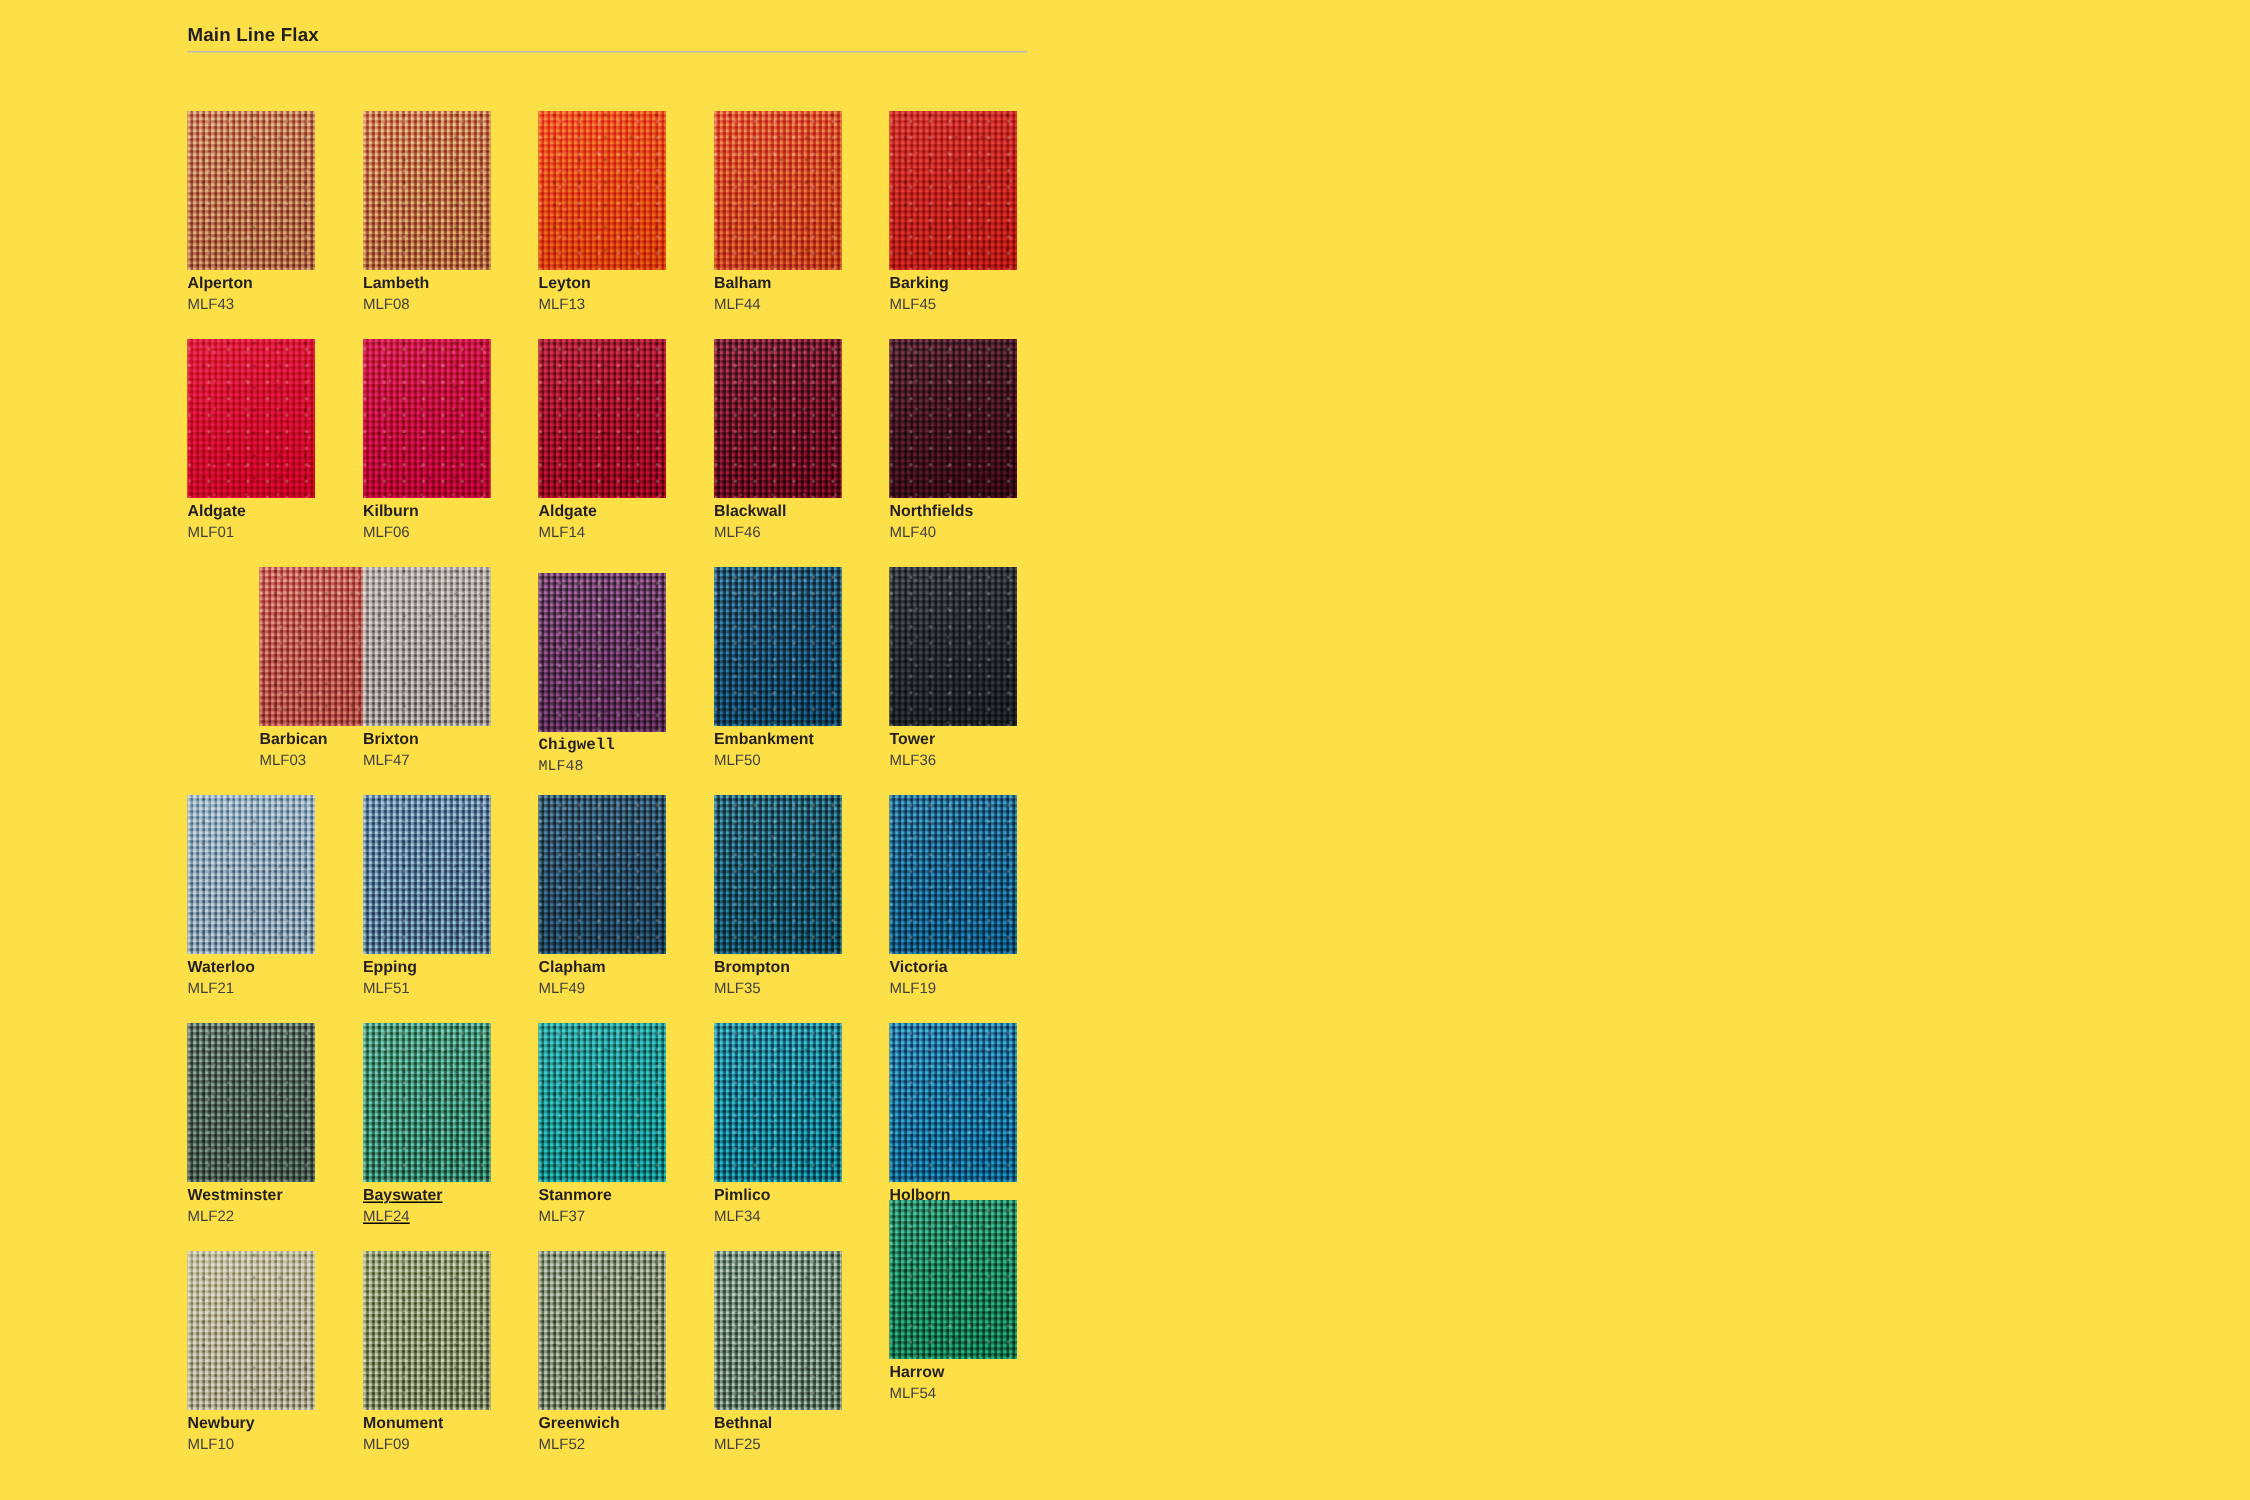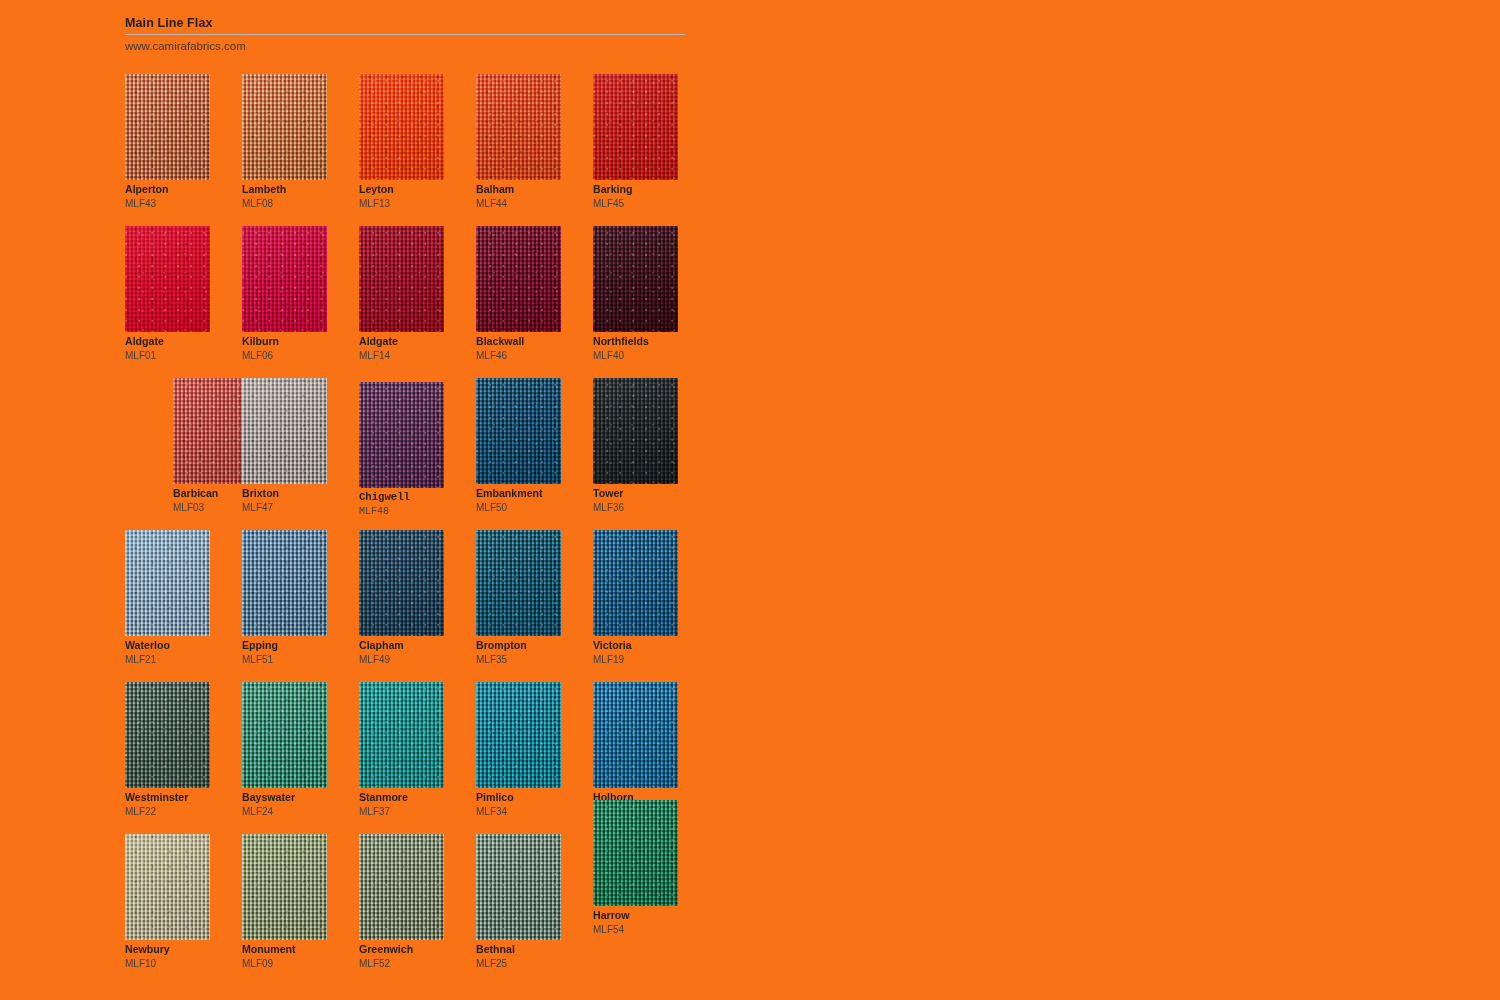--- a/index.html
+++ b/index.html
@@ -7,21 +7,21 @@
   html, body {
     margin: 0; padding: 0;
     width: 1500px; height: 1000px;
     background: #ffffff;
     font-family: "Liberation Sans", sans-serif;
     -webkit-font-smoothing: antialiased;
   }
   .page {
     position: relative;
     width: 1500px; height: 1000px;
-    background: #f97316;
+    background: #fde047;
     overflow: hidden;
   }
 
   
   .panel { position: absolute; top: 0; height: 1000px; }
   .panel-left  { left: 0;    width: 750px; }
   .panel-right { left: 750px; width: 750px; }
 
   
   .brand-head {
@@ -123,21 +123,20 @@
 </head>
 <body>
 
 <div class="page">
 
   <div class="panel panel-left">
 
     <div class="brand-head">
       <div class="brand-title">Main Line Flax</div>
       <div class="brand-rule"></div>
-      <div class="brand-url">www.camirafabrics.com</div>
     </div>
 
     <div class="grid grid-left" id="grid-left">
         <div class="cell" style="left: 0px; top: 0px;">
           <div class="swatch" style="background-color: rgb(185, 112, 78); background-image: linear-gradient(160deg, rgb(201, 128, 94) 0%, rgb(185, 112, 78) 45%, rgb(171, 98, 64) 100%);">
             <div class="weave"></div>
             <div class="weave2"></div>
             <div class="fleck"></div>
           </div>
           <div>
@@ -358,21 +357,21 @@
           <div class="swatch" style="background-color: rgb(78, 96, 88); background-image: linear-gradient(160deg, rgb(94, 112, 104) 0%, rgb(78, 96, 88) 45%, rgb(64, 82, 74) 100%);">
             <div class="weave"></div>
             <div class="weave2"></div>
             <div class="fleck"></div>
           </div>
           <div>
             <div class="cell-name">Westminster</div>
             <div class="cell-code">MLF22</div>
           </div>
         </div>
-        <div class="cell" style="left: 117px; top: 608px;">
+        <div class="cell" style="left: 117px; top: 608px; text-decoration: underline;">
           <div class="swatch" style="background-color: rgb(63, 141, 114); background-image: linear-gradient(160deg, rgb(79, 157, 130) 0%, rgb(63, 141, 114) 45%, rgb(49, 127, 100) 100%);">
             <div class="weave"></div>
             <div class="weave2"></div>
             <div class="fleck"></div>
           </div>
           <div>
             <div class="cell-name">Bayswater</div>
             <div class="cell-code">MLF24</div>
           </div>
         </div>

